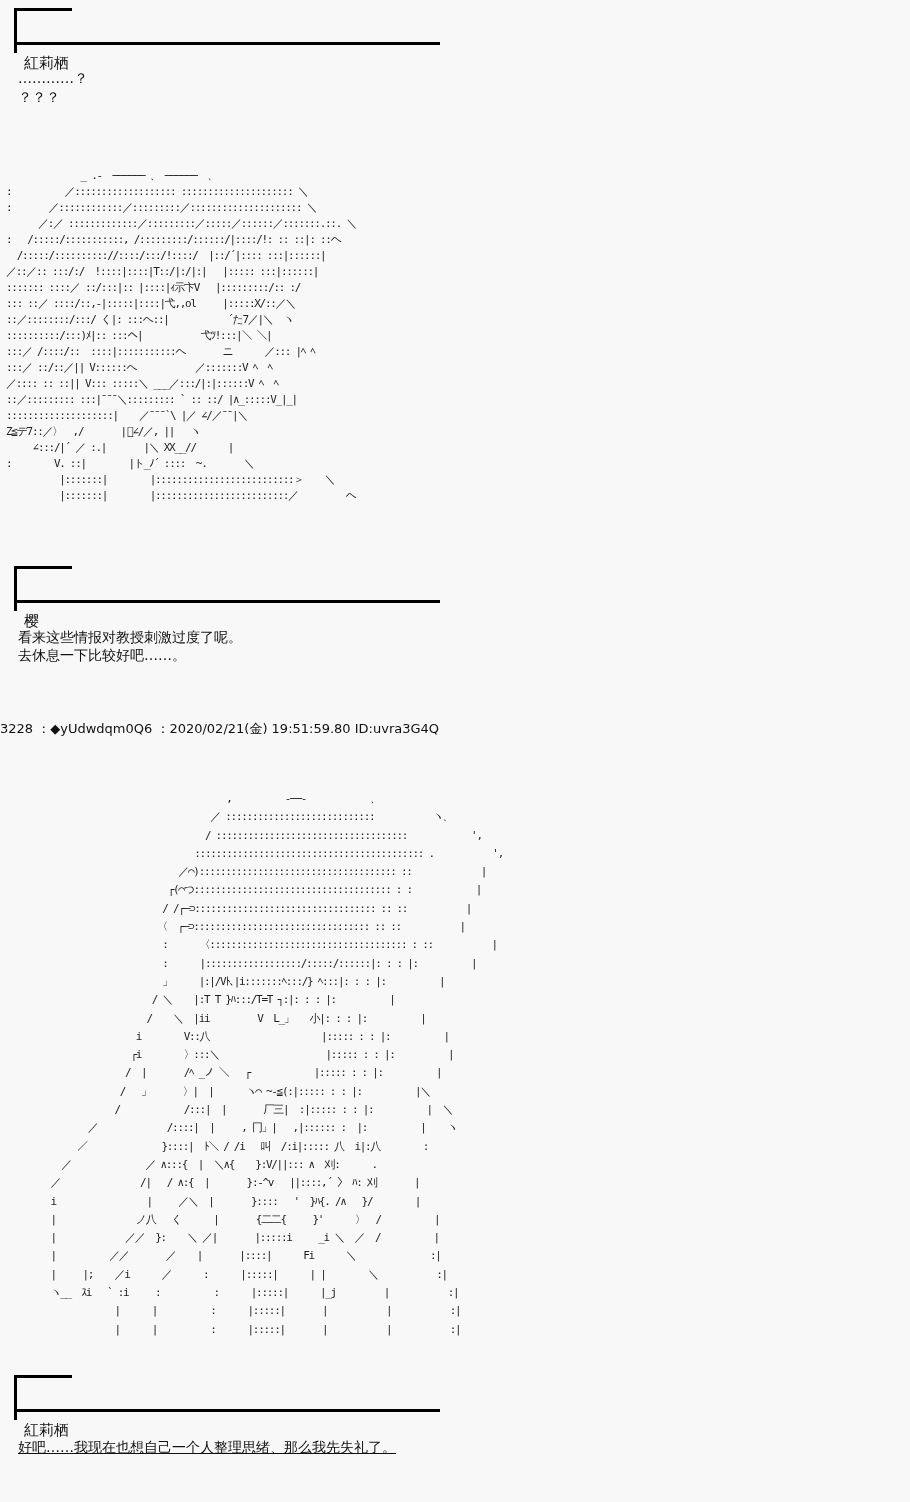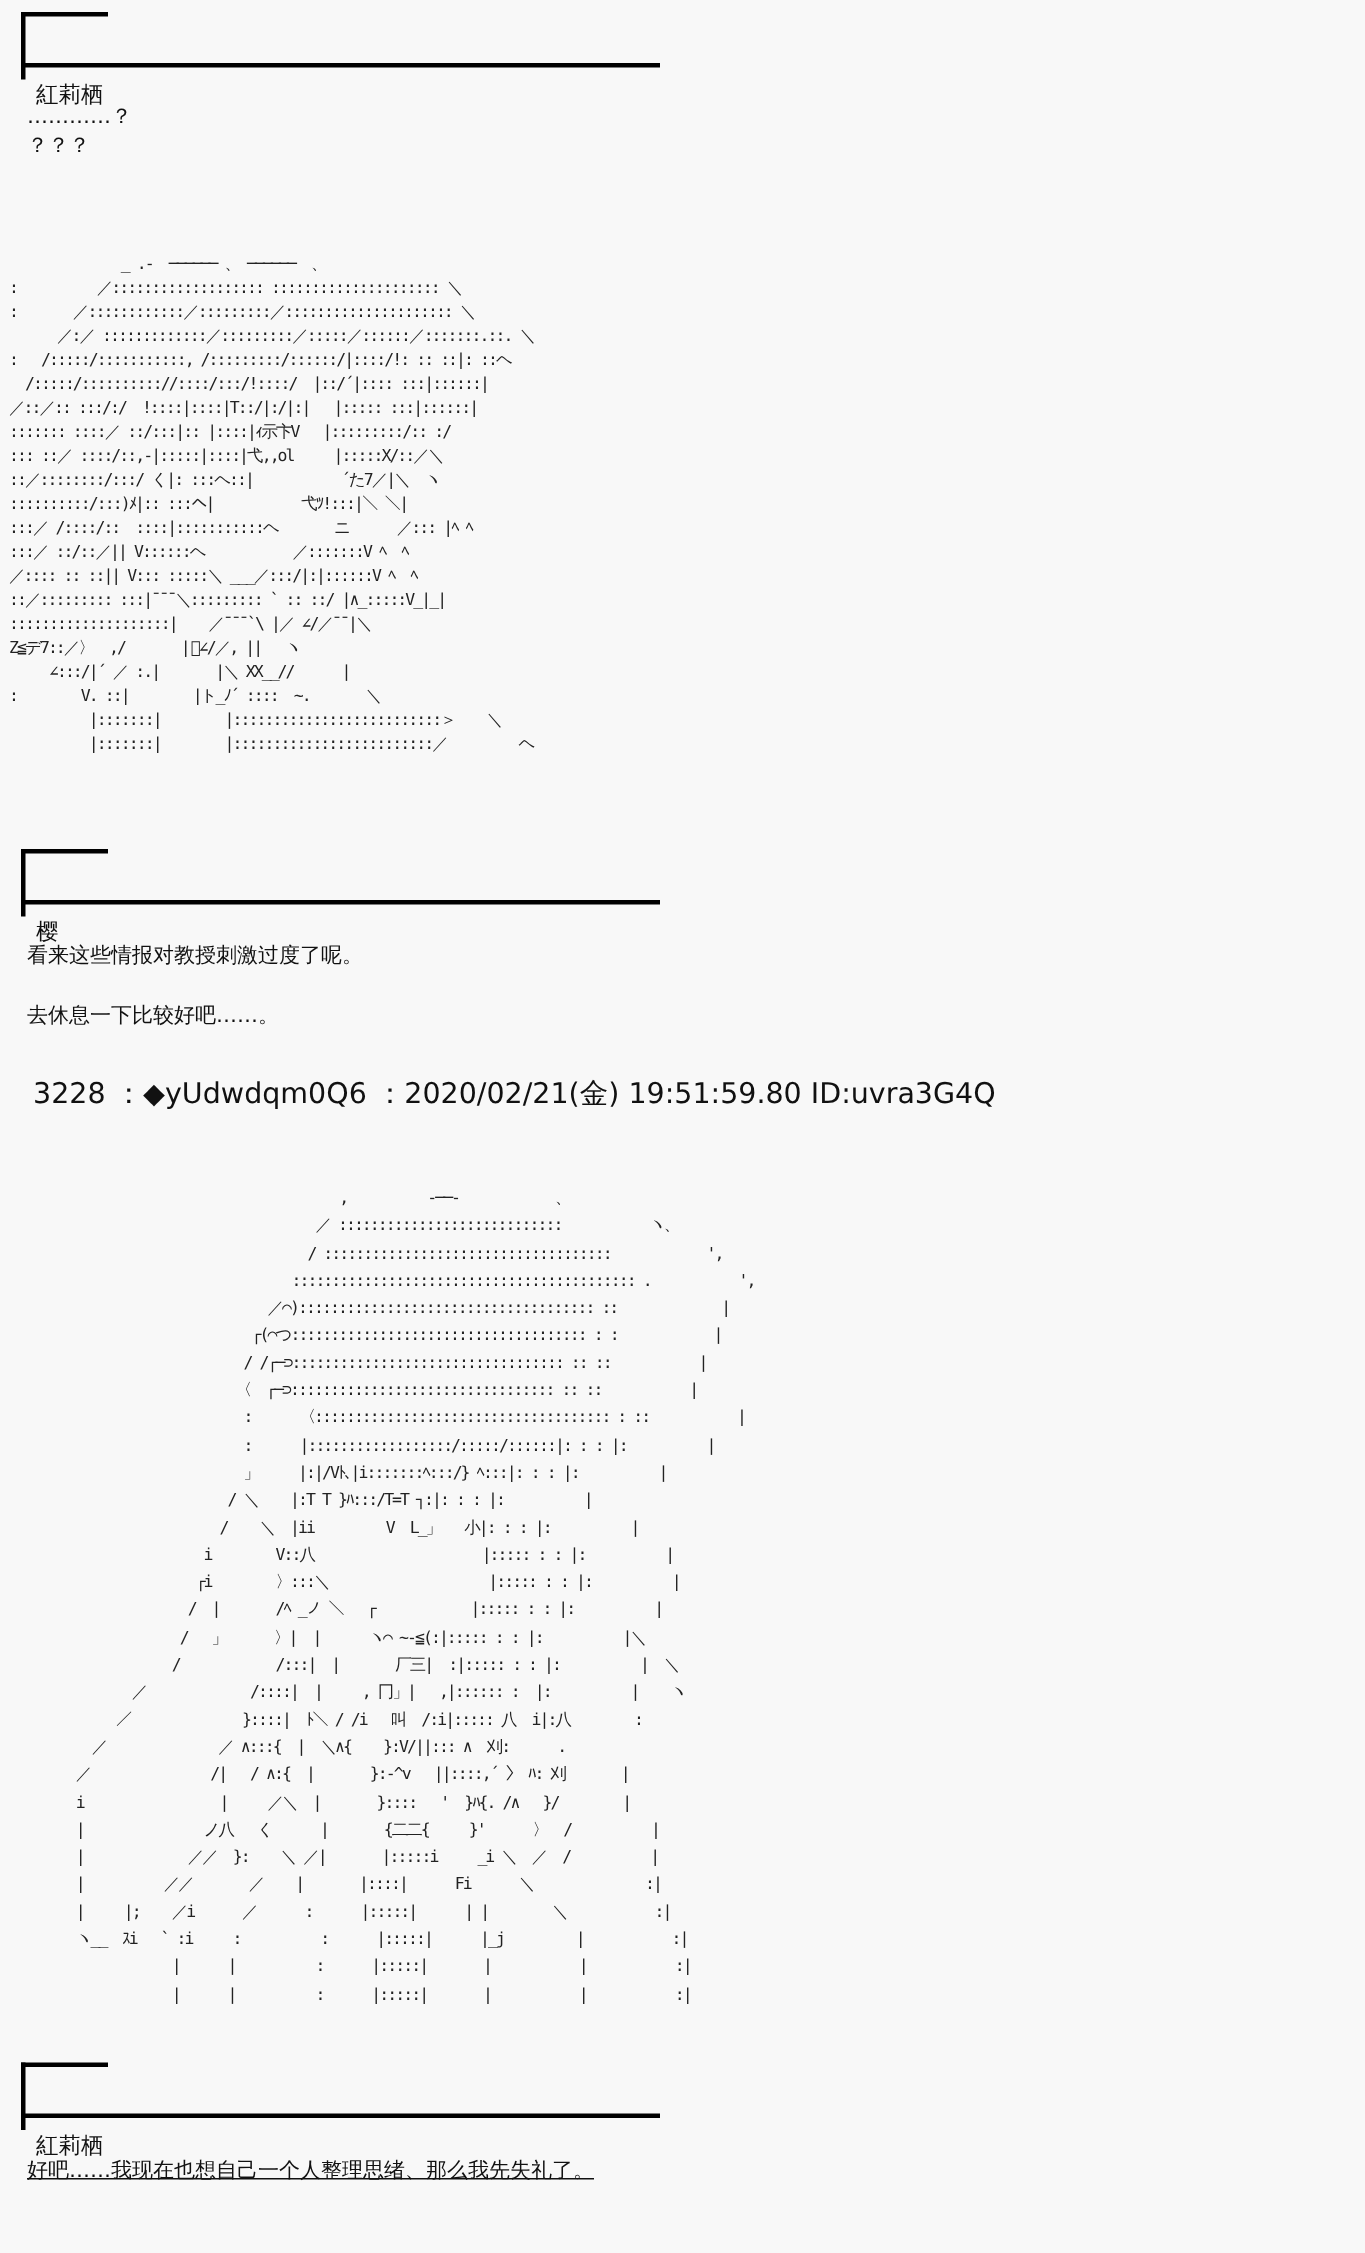--- a/index.html
+++ b/index.html
@@ -10,21 +10,21 @@
   .name-box { position:absolute; left:14px; width:426px; height:40px; }
   .name-box .top { position:absolute; left:0; top:0; width:58px; height:3px; background:#000; }
   .name-box .left { position:absolute; left:0; top:0; width:3px; height:45px; background:#000; }
   .name-box .bottom { position:absolute; left:0; top:34px; width:426px; height:3px; background:#000; }
   .name-box .label { position:absolute; left:10px; top:8px; font-size:15px; line-height:20px;margin-top:37px; }
   .speech { position:absolute; left:18px; font-size:14px; line-height:17px; white-space:pre; }
   .aa {
     position:absolute; font-family:"DejaVu Sans Mono", monospace; font-size:11px; line-height:16px;
     white-space:pre; color:#222; letter-spacing:-1.3px;
   }
-  .post-header { position:absolute; left:22px; top:720px; font-size:19px; line-height:18px; white-space:pre;text-align:center; }
+  .post-header { position:absolute; left:0; top:720px; font-size:13px; line-height:18px; white-space:pre;text-align:center; }
 </style>
 </head>
 <body>
 
 <div class="name-box" style="top:8px;">
   <div class="top"></div>
   <div class="left"></div>
   <div class="bottom"></div>
   <div class="label">紅莉栖</div>
 </div>
@@ -53,21 +53,21 @@
           |:::::::|        |::::::::::::::::::::::::::＞    ＼
           |:::::::|        |:::::::::::::::::::::::::／         ヘ</div>
 
 <div class="name-box" style="top:566px;">
   <div class="top"></div>
   <div class="left"></div>
   <div class="bottom"></div>
   <div class="label">樱</div>
 </div>
 <div class="speech" style="top:629px;text-align:right;">看来这些情报对教授刺激过度了呢。</div>
-<div class="speech" style="top:669px;">去休息一下比较好吧……。</div>
+<div class="speech" style="top:647px;">去休息一下比较好吧……。</div>
 
 <div class="post-header">3228 ：◆yUdwdqm0Q6 ：2020/02/21(金) 19:51:59.80 ID:uvra3G4Q</div>
 
 <div class="aa" style="left:8px; top:790px; line-height:18.3px;">                                         ,          -──-            、
                                       ／ ::::::::::::::::::::::::::::           ヽ、
                                      / ::::::::::::::::::::::::::::::::::::            ',
                                    ::::::::::::::::::::::::::::::::::::::::::: .           ',
                                 ／⌒)::::::::::::::::::::::::::::::::::::: ::             |
                               ┌(⌒つ::::::::::::::::::::::::::::::::::::: : :            |
                              / /┌─⊃:::::::::::::::::::::::::::::::::: :: ::           |

